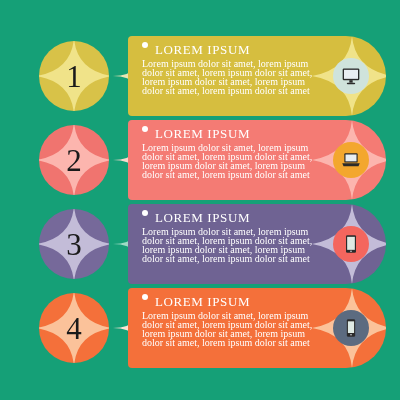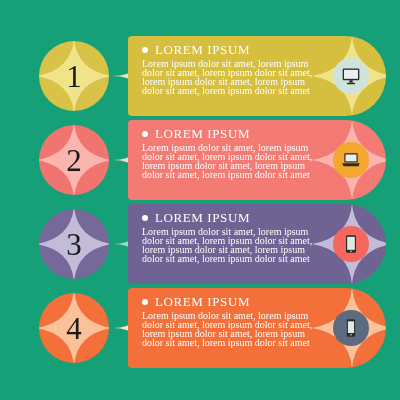--- a/index.html
+++ b/index.html
@@ -94,21 +94,21 @@
     position: absolute;
     left: 0; top: 0;
     width: 100%;
     height: 100%;
   }
   .title-row {
     position: absolute;
     left: 14px;
     top: 6px;
     display: flex;
-    align-items: center;
+    align-items: flex-start;
   }
   .bullet {
     width: 6px;
     height: 6px;
     border-radius: 50%;
     background: #ffffff;
     margin-right: 7px;
     flex: none;
   }
   .title {

